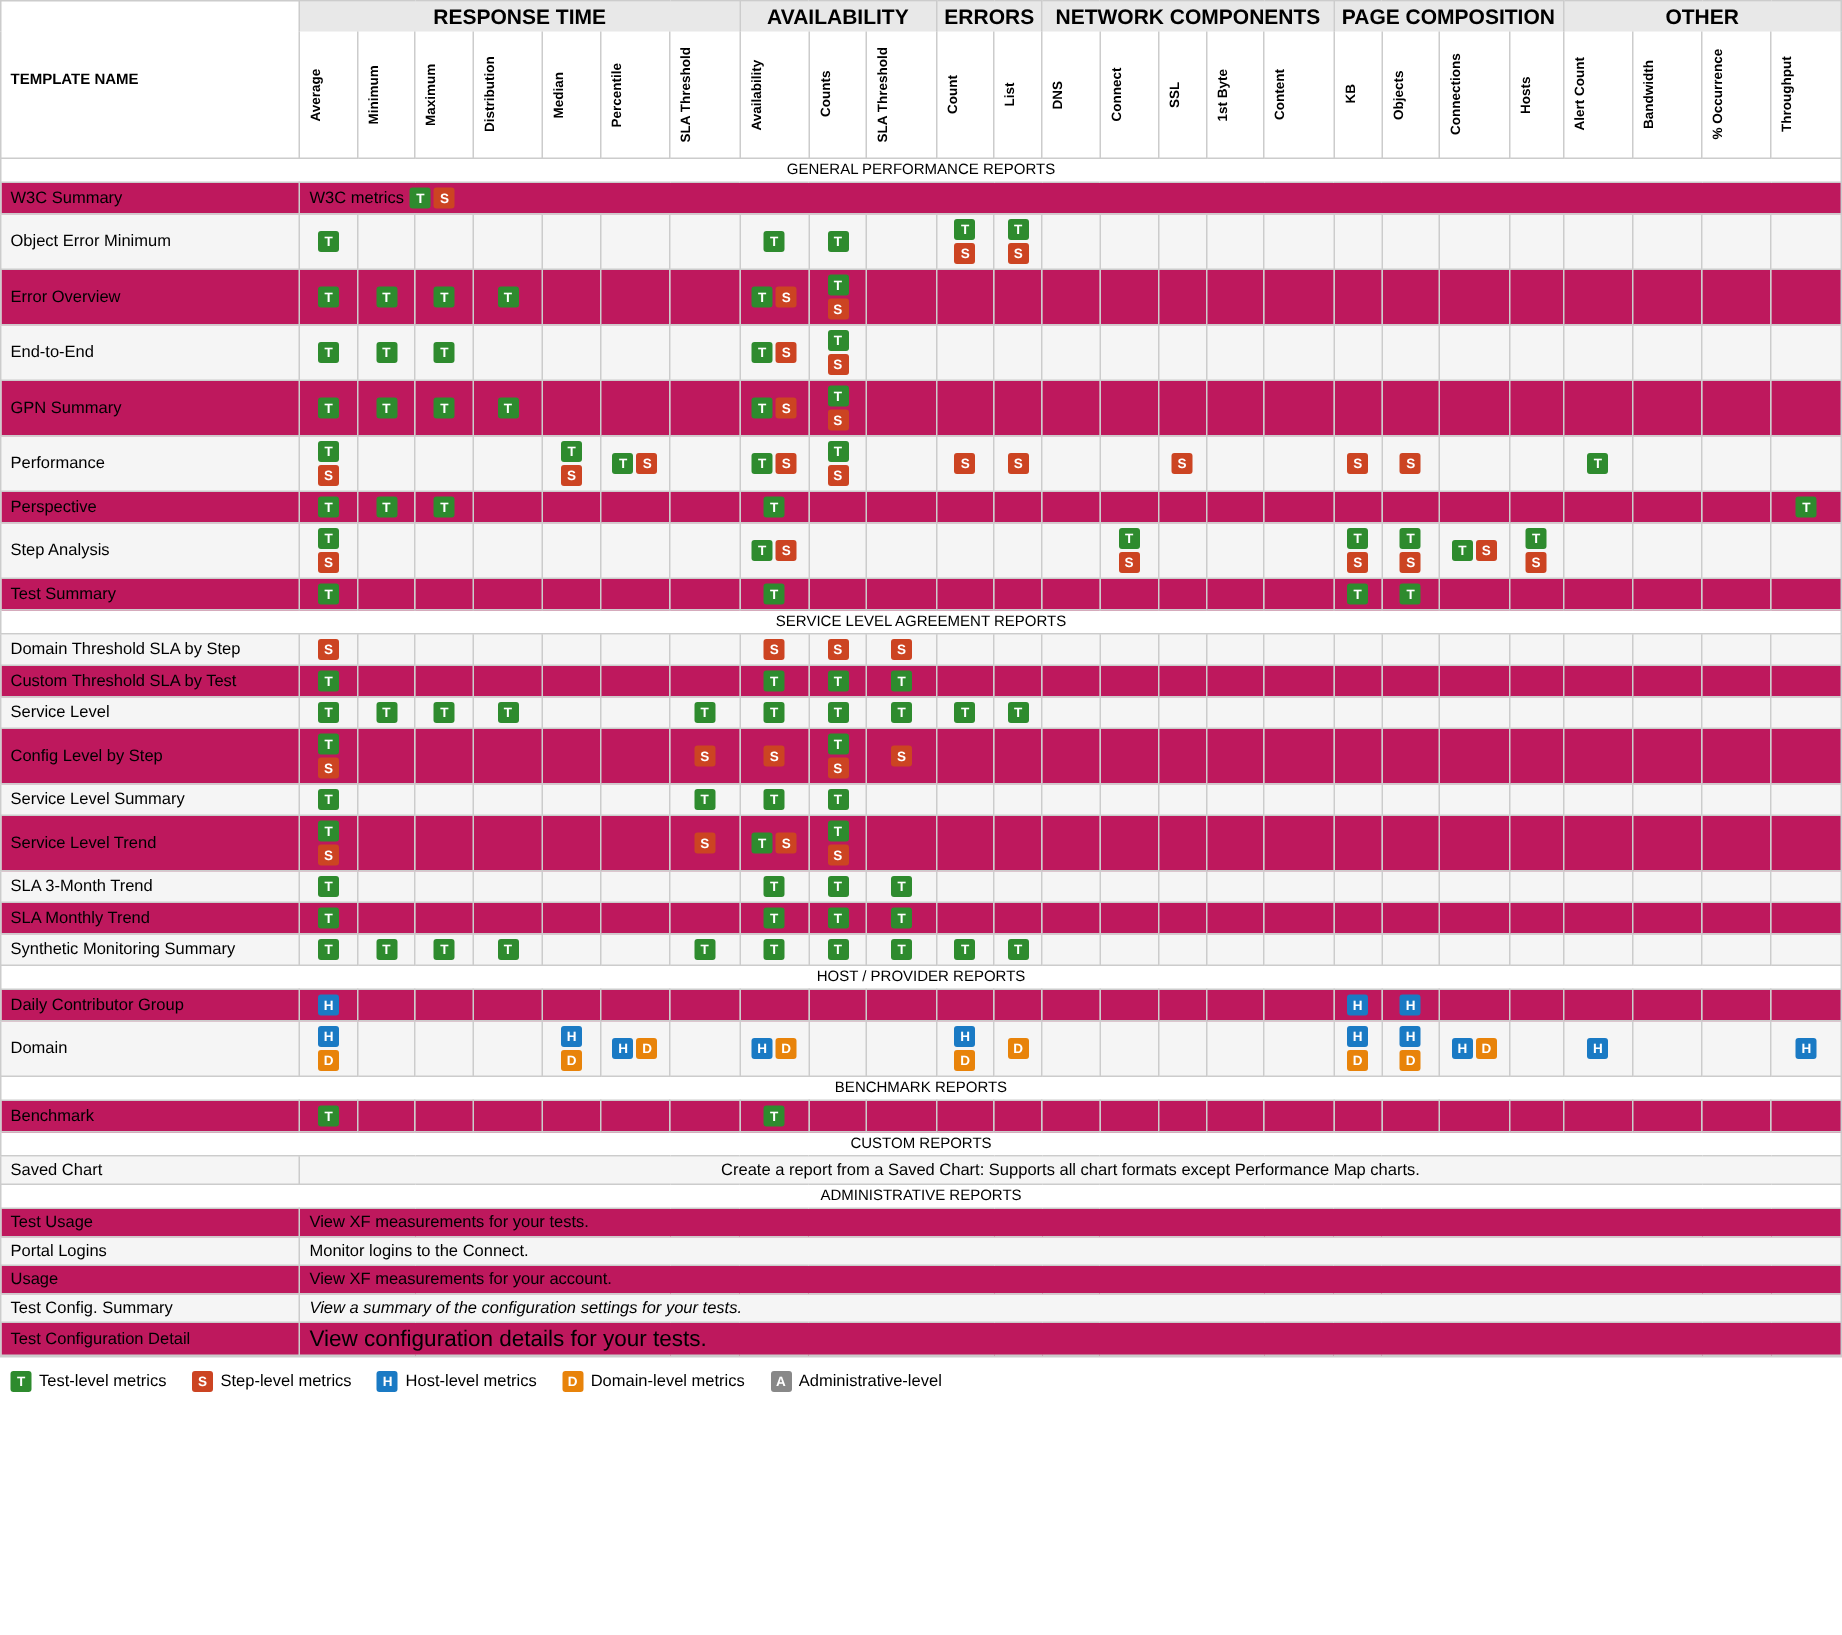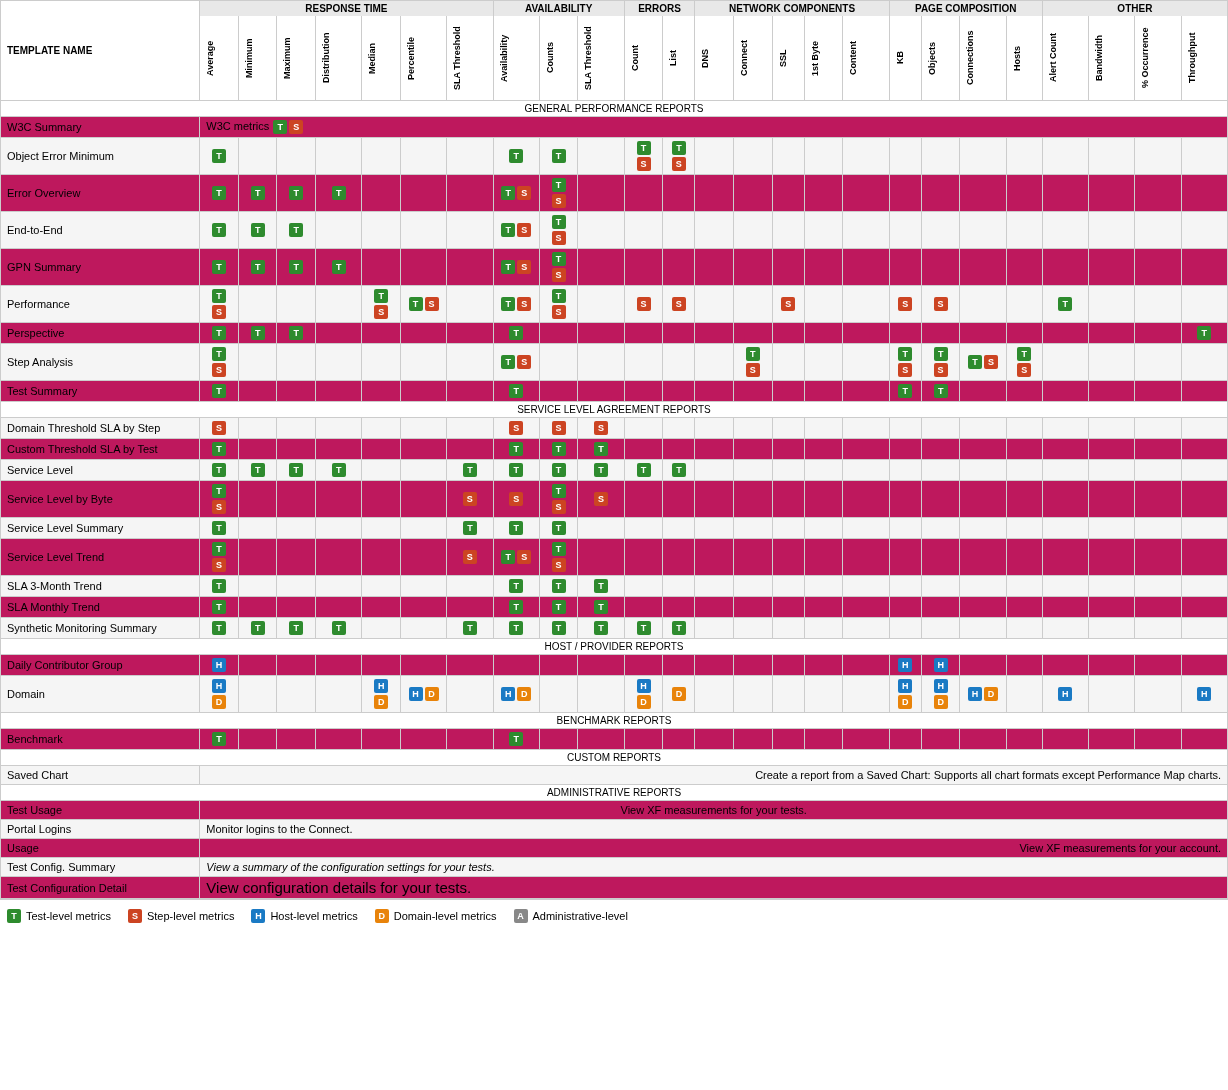--- a/index.html
+++ b/index.html
@@ -18,21 +18,21 @@
     
     .badge { display: inline-block; width: 14px; height: 14px; border-radius: 2px; color: #fff; font-size: 9px; font-weight: bold; line-height: 14px; text-align: center; margin: 1px; }
     .badge-t { background: #2e8b2e; }
     .badge-s { background: #cc4422; }
     .badge-h { background: #1a7ac4; }
     .badge-d { background: #e8830a; }
     .badge-a { background: #888; }
     
     .rotated-header { writing-mode: vertical-rl; transform: rotate(180deg); white-space: nowrap; font-size: 9px; padding: 4px 2px; height: 80px; vertical-align: bottom; }
     
-    th.top-group { border-bottom: none; font-size: 10px; background: #e8e8e8; }
+    th.top-group { border-bottom: none; font-size: 14px; background: #e8e8e8; }
     th.sub-header { border-top: none; }
     
     .legend { display: flex; align-items: center; gap: 16px; padding: 8px 6px; background: #fff; border-top: 1px solid #ccc; flex-wrap: wrap; }
     .legend-item { display: flex; align-items: center; gap: 4px; font-size: 11px; }
     
     .template-name-header { font-weight: bold; font-size: 10px; text-align: left; padding: 3px 6px; }
   </style>
 </head>
 <body>
 
@@ -475,21 +475,21 @@
           <td></td>
           <td></td>
           <td></td>
           <td></td>
           <td></td>
           <td></td>
           <td></td>
           <td></td>
         </tr>
         <tr class="row-even">
-          <td class="name-cell">Service Level by Byte</td>
+          <td class="name-cell">Config Level by Step</td>
           <td><span class="badge badge-t">T</span><span class="badge badge-s">S</span></td>
           <td></td>
           <td></td>
           <td></td>
           <td></td>
           <td></td>
           <td><span class="badge badge-s">S</span></td>
           <td><span class="badge badge-s">S</span></td>
           <td><span class="badge badge-t">T</span><span class="badge badge-s">S</span></td>
           <td><span class="badge badge-s">S</span></td>
@@ -737,36 +737,36 @@
           <td></td>
           <td></td>
           <td></td>
           <td></td>
         </tr>
         <tr>
           <td colspan="26" class="section-header">CUSTOM REPORTS</td>
         </tr>
         <tr class="row-odd">
           <td class="name-cell">Saved Chart</td>
-          <td colspan="25" style="text-align: right; padding: 2px 6px; font-size: 11px; margin-top: 48px;">Create a report from a Saved Chart: Supports all chart formats except Performance Map charts.</td>
+          <td colspan="25" style="text-align: center; padding: 2px 6px; font-size: 11px; margin-top: 48px;">Create a report from a Saved Chart: Supports all chart formats except Performance Map charts.</td>
         </tr>
         <tr>
           <td colspan="26" class="section-header">ADMINISTRATIVE REPORTS</td>
         </tr>
         <tr class="row-even">
           <td class="name-cell">Test Usage</td>
-          <td colspan="25" style="text-align: center; padding: 2px 6px; font-size: 11px;">View XF measurements for your tests.</td>
+          <td colspan="25" style="text-align: left; padding: 2px 6px; font-size: 11px;">View XF measurements for your tests.</td>
         </tr>
         <tr class="row-odd">
           <td class="name-cell">Portal Logins</td>
           <td colspan="25" style="text-align: left; padding: 2px 6px; font-size: 11px;">Monitor logins to the Connect.</td>
         </tr>
         <tr class="row-even">
           <td class="name-cell">Usage</td>
-          <td colspan="25" style="text-align: right; padding: 2px 6px; font-size: 11px; margin-left: 41px;">View XF measurements for your account.</td>
+          <td colspan="25" style="text-align: left; padding: 2px 6px; font-size: 11px; margin-left: 41px;">View XF measurements for your account.</td>
         </tr>
         <tr class="row-odd">
           <td class="name-cell">Test Config. Summary</td>
           <td colspan="25" style="text-align: left; padding: 2px 6px; font-size: 11px; font-style: italic;">View a summary of the configuration settings for your tests.</td>
         </tr>
         <tr class="row-even">
           <td class="name-cell">Test Configuration Detail</td>
           <td colspan="25" style="text-align: left; padding: 2px 6px; font-size: 15px;">View configuration details for your tests.</td>
         </tr>
       </tbody>

